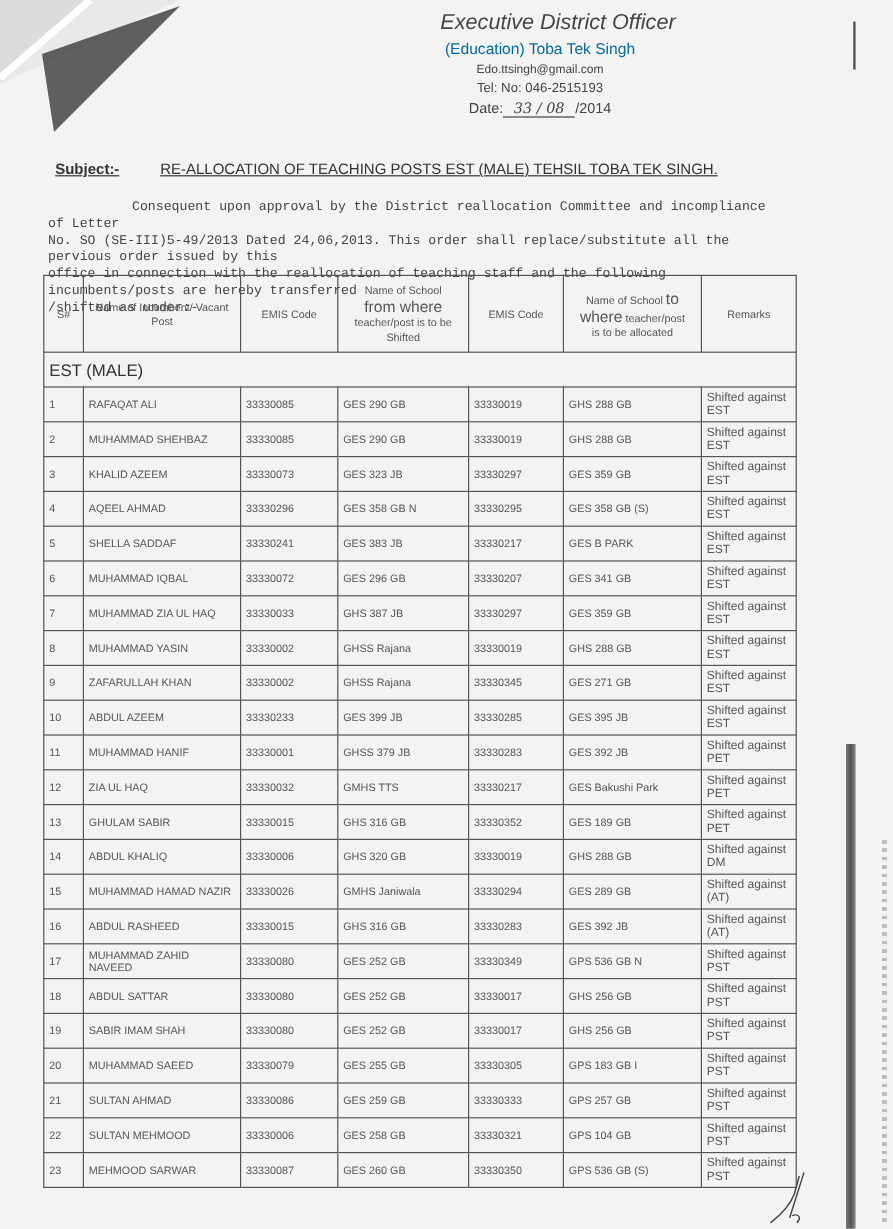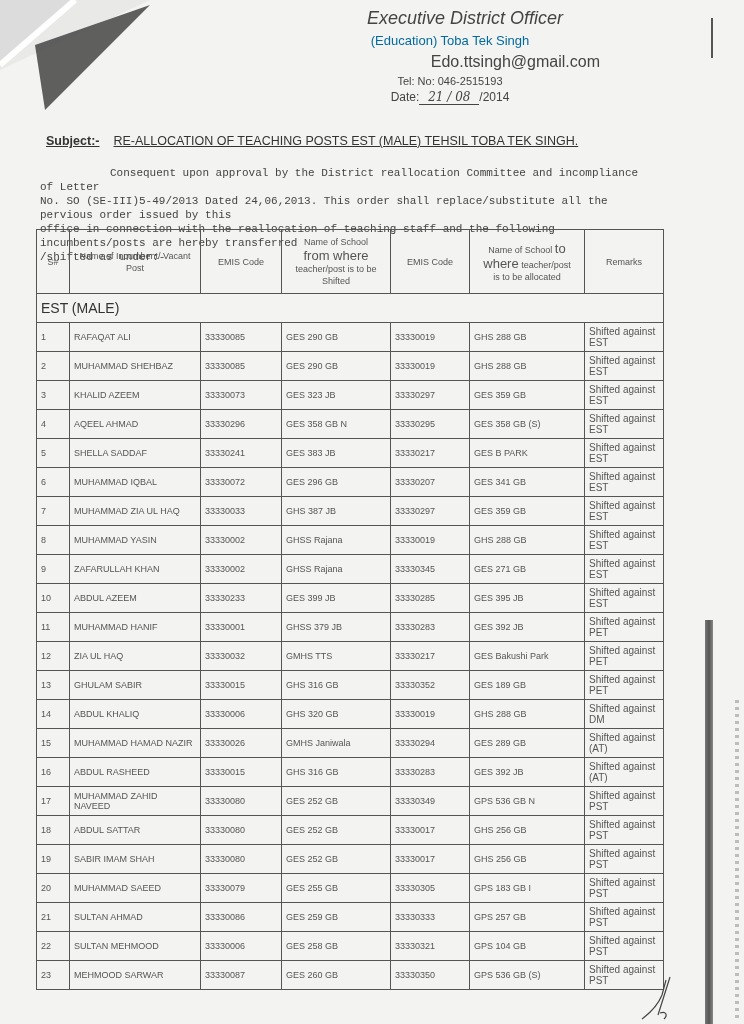--- a/index.html
+++ b/index.html
@@ -22,33 +22,33 @@
     opacity: 0.6;
   }
   .right-mark {
     position: absolute; left: 711px; top: 18px; width: 2px; height: 40px; background: #555;
   }
   .letterhead {
     position: absolute; left: 300px; top: 8px; width: 300px; text-align: center;
   }
   .lh-title { font-size: 18px; font-style: italic; color: #444; margin-left: 30px; }
   .lh-sub { font-size: 13px; margin-top: 4px; color: #0369a1; }
-  .lh-email { font-size: 16px; margin-top: 5px; color: #444; text-align: right; }
+  .lh-email { font-size: 10px; margin-top: 5px; color: #444; }
   .lh-tel { font-size: 11px; margin-top: 4px; color: #444; }
   .lh-no, .lh-date { font-size: 12px; margin-top: 3px; color: #444; }
   .hand {
     display: inline-block; border-bottom: 1px solid #444; min-width: 70px;
     font-family: "DejaVu Serif", serif; font-style: italic; font-size: 13px; text-align: center;
   }
   .hand.small { min-width: 60px; font-size: 12px; }
   .subject {
     position: absolute; left: 46px; top: 134px; font-size: 12.5px; color: #333;
   }
   .subject .lbl { font-weight: bold; text-decoration: underline; margin-right: 14px; }
-  .subject .txt { text-decoration: underline; }
+  .subject .txt { text-decoration: underline; margin-left: 20px; }
   .para {
     position: absolute; left: 40px; top: 166px; width: 600px; font-size: 11px; line-height: 14px; color: #444; font-family: Liberation Mono, monospace;
   }
   .para .indent { display: inline-block; width: 70px; }
   table.main {
     position: absolute; left: 36px; top: 229px; width: 628px;
     border-collapse: collapse; font-size: 9px; color: #555;
   }
   table.main th, table.main td {
     border: 1px solid #555; padding: 0 4px; text-align: left;
@@ -85,21 +85,21 @@
 <div class="right-mark"></div>
 <div class="right-edge-shadow"></div>
 <div class="right-edge-speck"></div>
 
 <div class="letterhead">
   <div class="lh-title">Executive District Officer</div>
   <div class="lh-sub">(Education) Toba Tek Singh</div>
   <div class="lh-email">Edo.ttsingh@gmail.com</div>
   <div class="lh-tel">Tel: No: 046-2515193</div>
   <div class="lh-date">
-    <span>Date:</span><span class="hand small">21 / 08</span><span>/2014</span>
+    <span>Date:</span><span class="hand small">33 / 08</span><span>/2014</span>
   </div>
 </div>
 
 <div class="subject">
   <span class="lbl">Subject:-</span><span class="txt">RE-ALLOCATION OF TEACHING POSTS EST (MALE) TEHSIL TOBA TEK SINGH.</span>
 </div>
 
 <div class="para">
   <div><span class="indent"></span><span>Consequent upon approval by the District reallocation Committee and incompliance of Letter</span></div>
   <div>No. SO (SE-III)5-49/2013 Dated 24,06,2013. This order shall replace/substitute all the pervious order issued by this</div>

